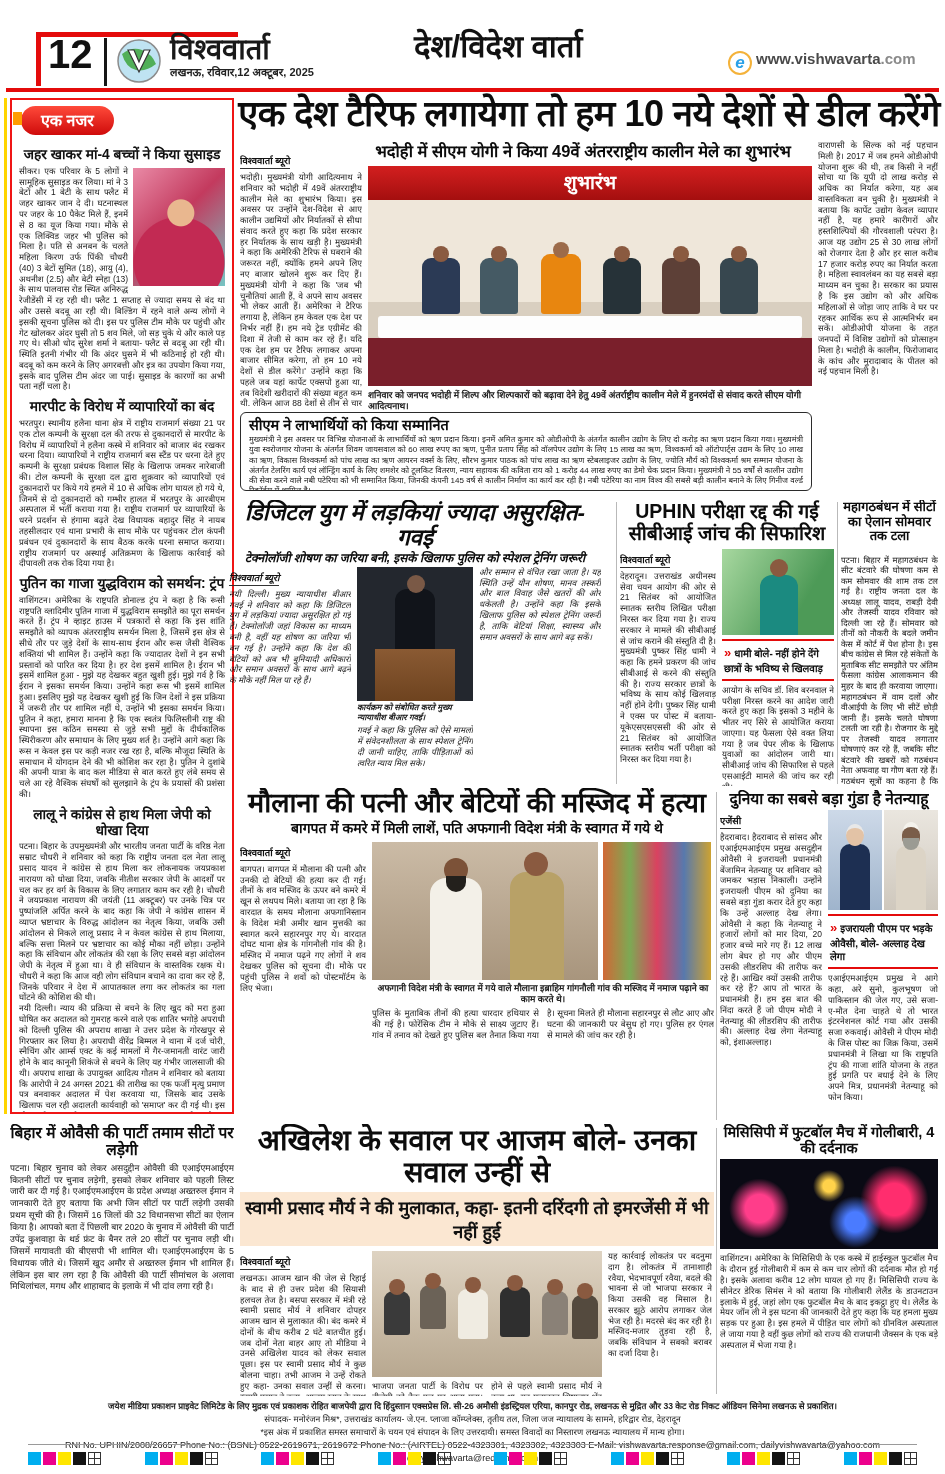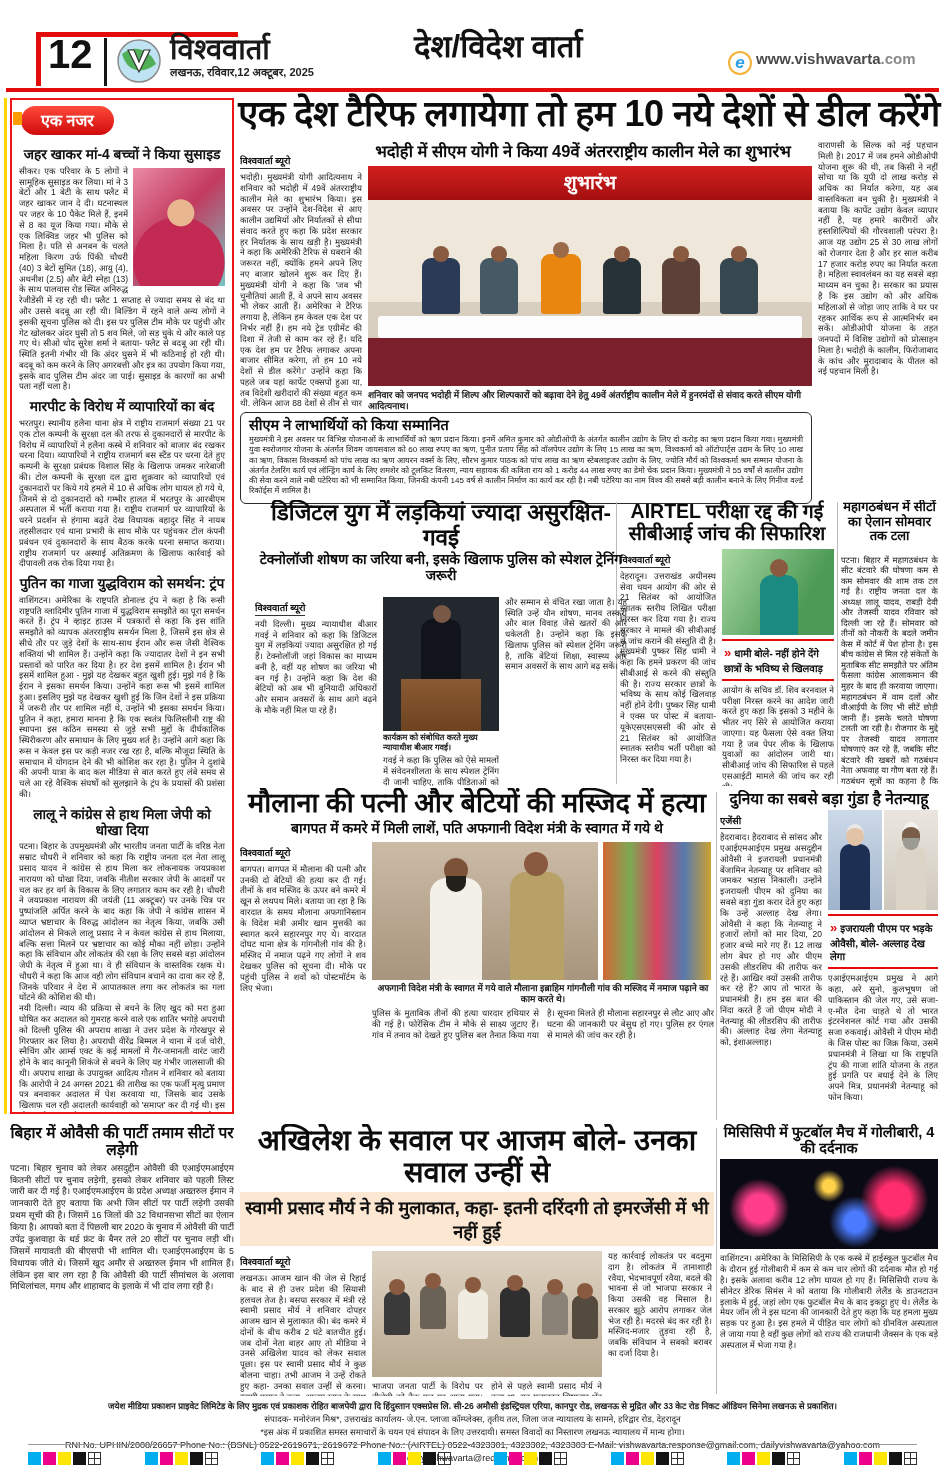--- a/index.html
+++ b/index.html
@@ -127,35 +127,35 @@
       <span class="person" style="--b:#455a64;width:38px;height:56px;margin:0 8px;"></span>
       <span class="person" style="--b:#e8860f;--h:#9c6b4a;width:40px;height:60px;margin:0 10px;"></span>
       <span class="person" style="--b:#263238;width:38px;height:56px;margin:0 8px;"></span>
       <span class="person" style="--b:#5d4037;width:38px;height:56px;margin:0 8px;"></span>
       <span class="person" style="--b:#37474f;width:38px;height:56px;margin:0 8px;"></span>
     </div>
     <div style="position:absolute;left:10px;right:10px;top:150px;height:22px;background:#fdfdfd;border-radius:3px;"></div>
   </div>
   <div class="abs caption" style="left:368px;top:390px;width:444px;">शनिवार को जनपद भदोही में शिल्प और शिल्पकारों को बढ़ावा देने हेतु 49वें अंतर्राष्ट्रीय कालीन मेले में हुनरमंदों से संवाद करते सीएम योगी आदित्यनाथ।</div>
 
-  <div class="abs cm-box" style="left:240px;top:412px;width:572px;height:92px;">
+  <div class="abs cm-box" style="left:240px;top:412px;width:572px;height:79px;">
     <h3 class="hl">सीएम ने लाभार्थियों को किया सम्मानित</h3>
     <p class="body-txt" style="font-size:8px;">मुख्यमंत्री ने इस अवसर पर विभिन्न योजनाओं के लाभार्थियों को ऋण प्रदान किया। इनमें अमित कुमार को ओडीओपी के अंतर्गत कालीन उद्योग के लिए दो करोड़ का ऋण प्रदान किया गया। मुख्यमंत्री युवा स्वरोजगार योजना के अंतर्गत शिवम जायसवाल को 60 लाख रुपए का ऋण, पुनीत प्रताप सिंह को वॉलपेपर उद्योग के लिए 15 लाख का ऋण, विश्वकर्मा को ऑटोपार्ट्स उद्यम के लिए 10 लाख का ऋण, विकास विश्वकर्मा को पांच लाख का ऋण आयरन वर्क्स के लिए, सौरभ कुमार पाठक को पांच लाख का ऋण स्टेबलाइजर उद्योग के लिए, ज्योति मौर्य को विश्वकर्मा श्रम सम्मान योजना के अंतर्गत टेलरिंग कार्य एवं लॉन्ड्रिंग कार्य के लिए शमशेर को टूलकिट वितरण, न्याय सहायक की कविता राय को 1 करोड़ 44 लाख रुपए का डेमो चेक प्रदान किया। मुख्यमंत्री ने 55 वर्षों से कालीन उद्योग की सेवा करने वाले नबी पटेरिया को भी सम्मानित किया, जिनकी कंपनी 145 वर्ष से कालीन निर्माण का कार्य कर रही है। नबी पटेरिया का नाम विश्व की सबसे बड़ी कालीन बनाने के लिए गिनीज वर्ल्ड रिकॉर्ड्स में शामिल है।</p>
   </div>
 
   <div class="abs col" style="left:818px;top:140px;width:120px;height:356px;">
     <p class="body-txt">वाराणसी के सिल्क को नई पहचान मिली है। 2017 में जब हमने ओडीओपी योजना शुरू की थी, तब किसी ने नहीं सोचा था कि यूपी दो लाख करोड़ से अधिक का निर्यात करेगा, यह अब वास्तविकता बन चुकी है। मुख्यमंत्री ने बताया कि कार्पेट उद्योग केवल व्यापार नहीं है, यह हमारे कारीगरों और हस्तशिल्पियों की गौरवशाली परंपरा है। आज यह उद्योग 25 से 30 लाख लोगों को रोजगार देता है और हर साल करीब 17 हजार करोड़ रुपए का निर्यात करता है। महिला स्वावलंबन का यह सबसे बड़ा माध्यम बन चुका है। सरकार का प्रयास है कि इस उद्योग को और अधिक महिलाओं से जोड़ा जाए ताकि वे घर पर रहकर आर्थिक रूप से आत्मनिर्भर बन सकें। ओडीओपी योजना के तहत जनपदों में विशिष्ट उद्योगों को प्रोत्साहन मिला है। भदोही के कालीन, फिरोजाबाद के कांच और मुरादाबाद के पीतल को नई पहचान मिली है।</p>
   </div>
 
   <div class="abs vsep" style="left:616px;top:502px;height:282px;"></div>
   <div class="abs vsep" style="left:837px;top:502px;height:282px;"></div>
 
-  <div class="abs col" style="left:255px;top:500px;width:372px;height:286px;">
+  <div class="abs col" style="left:229px;top:500px;width:372px;height:286px;font-style:italic;">
     <div class="hl center" style="font-size:22.5px;">डिजिटल युग में लड़कियां ज्यादा असुरक्षित-गवई</div>
-    <div class="hl center" style="font-size:14px;margin:2px 0 13px;">टेक्नोलॉजी शोषण का जरिया बनी, इसके खिलाफ पुलिस को स्पेशल ट्रेनिंग जरूरी</div>
+    <div class="hl center" style="font-size:12px;margin:2px 0 1px;">टेक्नोलॉजी शोषण का जरिया बनी, इसके खिलाफ पुलिस को स्पेशल ट्रेनिंग जरूरी</div>
     <div style="display:flex;gap:6px;">
       <div class="col" style="width:122px;">
         <span class="byline">विश्ववार्ता ब्यूरो</span>
         <p class="body-txt">नयी दिल्ली। मुख्य न्यायाधीश बीआर गवई ने शनिवार को कहा कि डिजिटल युग में लड़कियां ज्यादा असुरक्षित हो गई हैं। टेक्नोलॉजी जहां विकास का माध्यम बनी है, वहीं यह शोषण का जरिया भी बन गई है। उन्होंने कहा कि देश की बेटियों को अब भी बुनियादी अधिकारों और समान अवसरों के साथ आगे बढ़ने के मौके नहीं मिल पा रहे हैं।</p>
       </div>
       <div class="col" style="width:116px;">
         <div class="photo" style="width:116px;height:134px;background:#23272e;">
           <div style="position:absolute;left:38px;top:22px;width:40px;height:60px;border-radius:12px 12px 0 0;background:#11141a;"></div>
           <div style="position:absolute;left:50px;top:8px;width:18px;height:18px;border-radius:50%;background:#7a5946;"></div>
           <div style="position:absolute;left:18px;bottom:0;width:80px;height:52px;background:linear-gradient(#8a5a33,#6e431f);"></div>
@@ -163,21 +163,21 @@
         <div class="caption" style="font-size:8.2px;margin:2px 0;">कार्यक्रम को संबोधित करते मुख्य न्यायाधीश बीआर गवई।</div>
         <p class="body-txt">गवई ने कहा कि पुलिस को ऐसे मामलों में संवेदनशीलता के साथ स्पेशल ट्रेनिंग दी जानी चाहिए, ताकि पीड़िताओं को त्वरित न्याय मिल सके।</p>
       </div>
       <div class="col" style="width:122px;">
         <p class="body-txt">और सम्मान से वंचित रखा जाता है। यह स्थिति उन्हें यौन शोषण, मानव तस्करी और बाल विवाह जैसे खतरों की ओर धकेलती है। उन्होंने कहा कि इसके खिलाफ पुलिस को स्पेशल ट्रेनिंग जरूरी है, ताकि बेटियां शिक्षा, स्वास्थ्य और समान अवसरों के साथ आगे बढ़ सकें।</p>
       </div>
     </div>
   </div>
 
   <div class="abs col" style="left:620px;top:500px;width:214px;height:286px;">
-    <div class="hl center" style="font-size:19.5px;line-height:1.15;">AIRTEL परीक्षा रद्द की गई सीबीआई जांच की सिफारिश</div>
+    <div class="hl center" style="font-size:19.5px;line-height:1.15;">UPHIN परीक्षा रद्द की गई सीबीआई जांच की सिफारिश</div>
     <div style="display:flex;gap:6px;margin-top:4px;">
       <div class="col" style="width:96px;">
         <span class="byline">विश्ववार्ता ब्यूरो</span>
         <p class="body-txt">देहरादून। उत्तराखंड अधीनस्थ सेवा चयन आयोग की ओर से 21 सितंबर को आयोजित स्नातक स्तरीय लिखित परीक्षा निरस्त कर दिया गया है। राज्य सरकार ने मामले की सीबीआई से जांच कराने की संस्तुति दी है। मुख्यमंत्री पुष्कर सिंह धामी ने कहा कि हमने प्रकरण की जांच सीबीआई से करने की संस्तुति की है। राज्य सरकार छात्रों के भविष्य के साथ कोई खिलवाड़ नहीं होने देगी। पुष्कर सिंह धामी ने एक्स पर पोस्ट में बताया- यूकेएसएसएससी की ओर से 21 सितंबर को आयोजित स्नातक स्तरीय भर्ती परीक्षा को निरस्त कर दिया गया है।</p>
       </div>
       <div class="col" style="width:112px;">
         <div class="photo" style="width:112px;height:86px;background:linear-gradient(120deg,#a8d8a0,#4d9a57 70%);">
           <div style="position:absolute;left:38px;top:26px;width:38px;height:60px;border-radius:12px 12px 0 0;background:#1b8a80;"></div>
           <div style="position:absolute;left:48px;top:10px;width:18px;height:18px;border-radius:50%;background:#8a5a40;"></div>
         </div>

